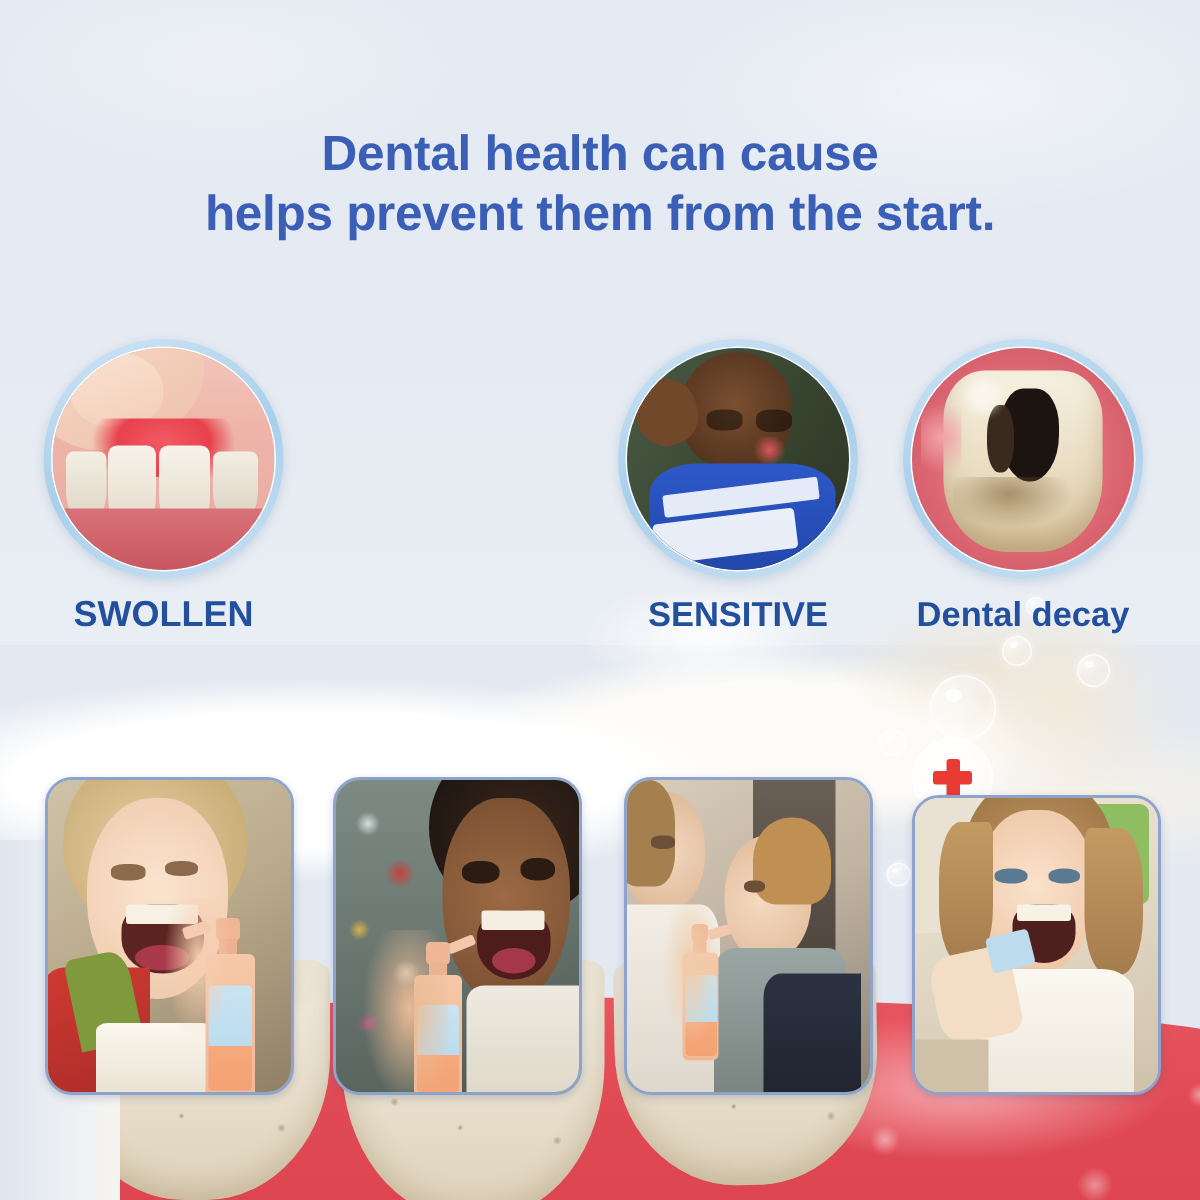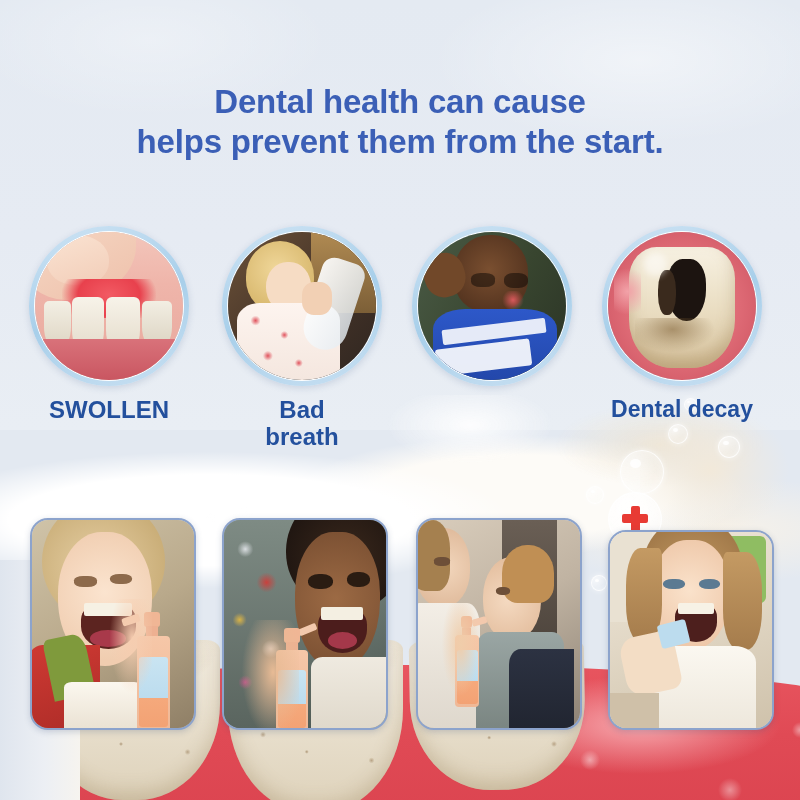--- a/index.html
+++ b/index.html
@@ -256,59 +256,38 @@
             </div>
             <div style="position:absolute;left:0;top:72%;width:100%;height:30%;background:linear-gradient(180deg,#d9727a,#c8545f);"></div>
           </div>
         </div>
       </div>
       <div class="sym-label">
         <div>SWOLLEN</div>
       </div>
     </div>
 
-    <div class="symptom s1">
-      <div class="circle-wrap">
-        <div class="circle-img">
-          <div class="scene" style="background:linear-gradient(135deg,#6d5339 0%,#4a372a 45%,#2e2520 100%);">
-            <div style="position:absolute;left:56%;top:0;width:46%;height:55%;background:linear-gradient(180deg,#b08a52,#7c5f37);"></div>
-            <div style="position:absolute;left:12%;top:6%;width:46%;height:48%;background:radial-gradient(circle at 45% 40%,#f0d79a,#d9b96f 70%);border-radius:50% 50% 45% 45%;"></div>
-            <div style="position:absolute;left:26%;top:20%;width:30%;height:34%;background:#f6dcc4;border-radius:48%;"></div>
-            <div style="position:absolute;left:6%;top:48%;width:70%;height:54%;background:linear-gradient(180deg,#fdf4ef,#f4e6de);border-radius:22% 22% 0 0;"></div>
-            <div style="position:absolute;left:6%;top:48%;width:70%;height:54%;background:
-               radial-gradient(circle 5px at 18% 22%, #e0525c, rgba(224,82,92,0)),
-               radial-gradient(circle 4px at 46% 40%, #e0525c, rgba(224,82,92,0)),
-               radial-gradient(circle 5px at 30% 66%, #e0525c, rgba(224,82,92,0)),
-               radial-gradient(circle 4px at 60% 75%, #e0525c, rgba(224,82,92,0)),
-               radial-gradient(circle 4px at 12% 82%, #d94f58, rgba(217,79,88,0));border-radius:22% 22% 0 0;"></div>
-            <div style="position:absolute;left:56%;top:18%;width:30%;height:62%;background:linear-gradient(100deg,rgba(255,255,255,.92),rgba(228,236,242,.8));border-radius:14px 14px 24px 24px;transform:rotate(18deg);"></div>
-            <div style="position:absolute;left:50%;top:34%;width:20%;height:22%;background:#f2d0b4;border-radius:40%;"></div>
-          </div>
-        </div>
-      </div>
-      <div class="sym-label">
-        <div>Bad</div>
-        <div>breath</div>
-      </div>
-    </div>
 
     <div class="symptom s2">
       <div class="circle-wrap">
         <div class="circle-img">
           <div class="scene" style="background:linear-gradient(120deg,#4a5b46 0%,#38452f 55%,#2b3426 100%);">
             <div style="position:absolute;left:24%;top:2%;width:50%;height:52%;background:radial-gradient(circle at 48% 45%,#7a4f30,#563520 72%);border-radius:48% 48% 42% 42%;"></div>
             <div style="position:absolute;left:4%;top:14%;width:28%;height:30%;background:#714829;border-radius:45%;transform:rotate(-18deg);"></div>
             <div style="position:absolute;left:58%;top:28%;width:16%;height:10%;background:rgba(0,0,0,.45);border-radius:40%;"></div>
             <div style="position:absolute;left:36%;top:28%;width:16%;height:9%;background:rgba(0,0,0,.45);border-radius:40%;"></div>
             <div style="position:absolute;left:56%;top:40%;width:16%;height:12%;background:radial-gradient(circle,#d8595b,rgba(216,89,91,0) 72%);"></div>
             <div style="position:absolute;left:10%;top:52%;width:84%;height:52%;background:linear-gradient(180deg,#2d58c9,#2246a8);border-radius:26% 26% 0 0;"></div>
             <div style="position:absolute;left:16%;top:62%;width:70%;height:10%;background:rgba(255,255,255,.88);transform:rotate(-7deg);border-radius:2px;"></div>
             <div style="position:absolute;left:12%;top:76%;width:64%;height:18%;background:rgba(255,255,255,.9);transform:rotate(-7deg);border-radius:3px;"></div>
           </div>
         </div>
+      </div>
+      <div class="sym-label wide">
+        <div>SENSITIVE</div>
       </div>
     </div>
 
     <div class="symptom s3">
       <div class="circle-wrap">
         <div class="circle-img">
           <div class="scene" style="background:radial-gradient(circle at 50% 50%,#e98a92 0%,#de6a75 55%,#c94f5d 100%);">
             <div style="position:absolute;left:14%;top:10%;width:72%;height:82%;background:linear-gradient(180deg,#f7f1e2 0%,#e9dcc0 55%,#d8c49f 100%);border-radius:26% 26% 40% 40%;box-shadow:inset 0 -10px 16px rgba(140,110,60,.35);"></div>
             <div style="position:absolute;left:40%;top:18%;width:26%;height:42%;background:#1c1410;border-radius:40% 40% 50% 50%;"></div>
             <div style="position:absolute;left:34%;top:26%;width:12%;height:30%;background:#3a2a1d;border-radius:45%;"></div>

